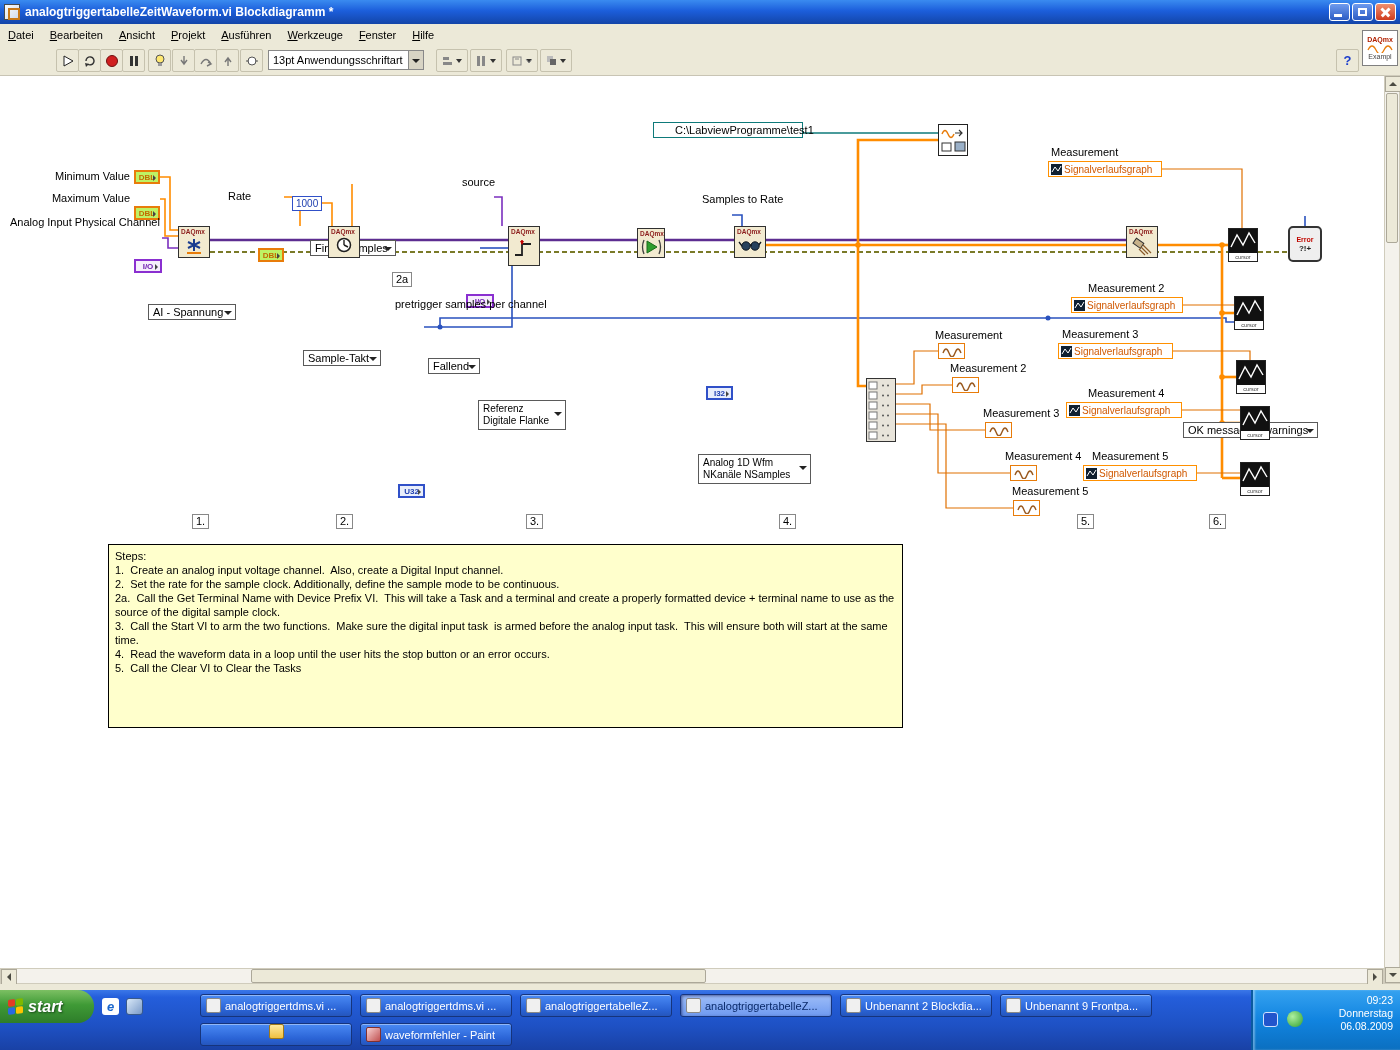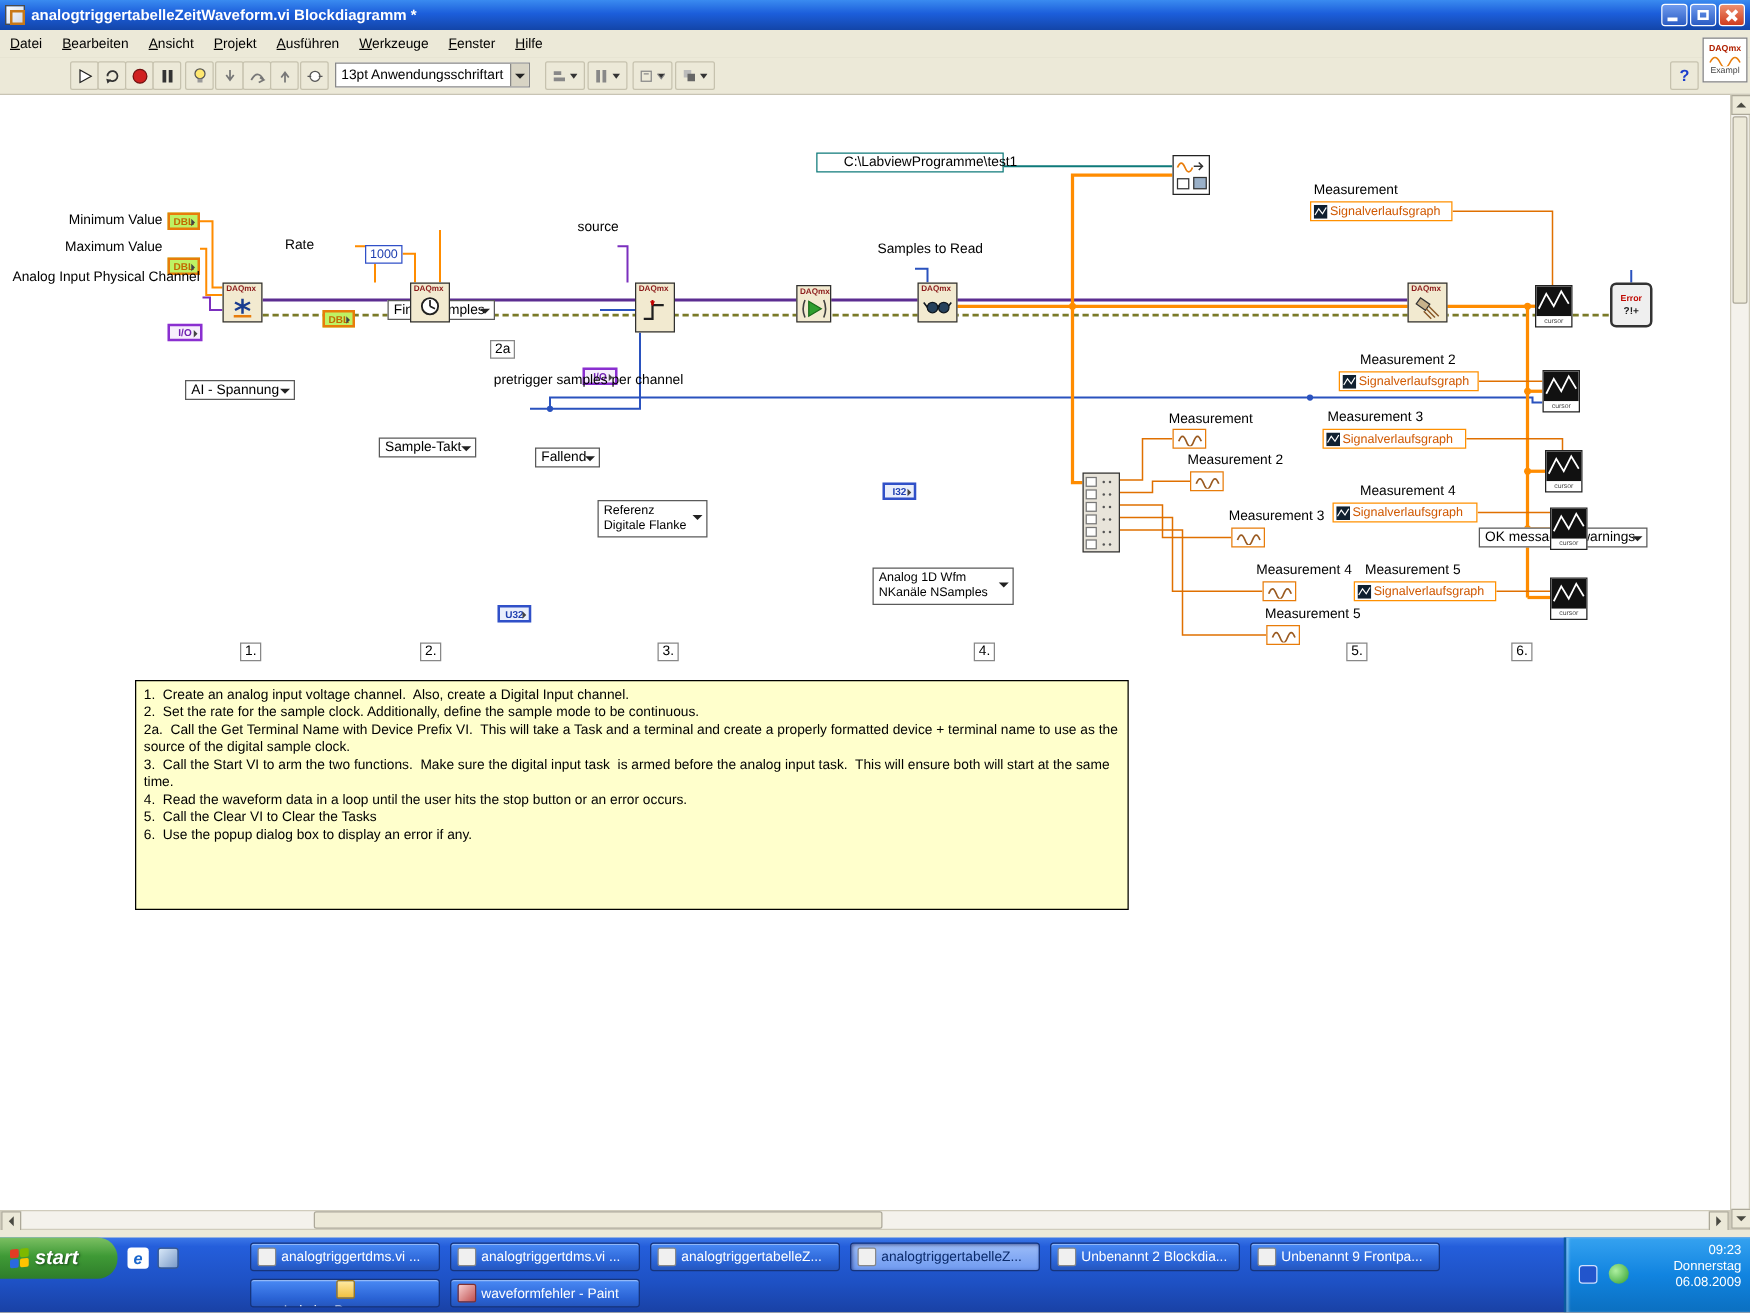--- a/index.html
+++ b/index.html
@@ -237,21 +237,21 @@
     </div>
 
   <div class="abs dnode" style="left:637px;top:228px;width:28px;height:30px;">
     <div class="hdr">DAQmx</div>
     <svg width="26" height="20">
       <path d="M6,3 q-3,7 0,14 M21,3 q3,7 0,14" stroke="#404040" fill="none" stroke-width="1.3"></path>
       <polygon points="9,4 9,16 19,10" fill="#2e9e2e" stroke="#1a6a1a"></polygon>
     </svg>
   </div>
 
-  <div class="abs lbl" style="left:702px;top:193px;">Samples to Read</div>
+  <div class="abs lbl" style="left:702px;top:193px;">Samples to Rate</div>
   <div class="abs term blue" style="left:706px;top:208px;width:27px;height:14px;">
       <span>I32</span>
     </div>
   <div class="abs dnode" style="left:734px;top:226px;width:32px;height:32px;">
     <div class="hdr">DAQmx</div>
     <svg width="30" height="22">
       <path d="M7,11 l-3,-4 M23,11 l3,-4" stroke="#101820" stroke-width="1.3" fill="none"></path>
       <circle cx="11" cy="11" r="4.2" fill="#26415c" stroke="#101820"></circle>
       <circle cx="20" cy="11" r="4.2" fill="#26415c" stroke="#101820"></circle>
       <path d="M15,10 h2" stroke="#101820" stroke-width="1.5"></path>
@@ -424,27 +424,27 @@
   </div>
 
   <div class="abs nflag" style="left:192px;top:514px;"><span>1.</span></div>
   <div class="abs nflag" style="left:336px;top:514px;"><span>2.</span></div>
   <div class="abs nflag" style="left:526px;top:514px;"><span>3.</span></div>
   <div class="abs nflag" style="left:779px;top:514px;"><span>4.</span></div>
   <div class="abs nflag" style="left:1077px;top:514px;"><span>5.</span></div>
   <div class="abs nflag" style="left:1209px;top:514px;"><span>6.</span></div>
 
   <div class="abs stepsbox" style="left:108px;top:544px;width:795px;height:184px;">
+    <div class="stepline">Steps:</div>
     <div class="stepline">1.  Create an analog input voltage channel.  Also, create a Digital Input channel.</div>
     <div class="stepline">2.  Set the rate for the sample clock. Additionally, define the sample mode to be continuous.</div>
     <div class="stepline">2a.  Call the Get Terminal Name with Device Prefix VI.  This will take a Task and a terminal and create a properly formatted device + terminal name to use as the source of the digital sample clock.</div>
     <div class="stepline">3.  Call the Start VI to arm the two functions.  Make sure the digital input task  is armed before the analog input task.  This will ensure both will start at the same time.</div>
     <div class="stepline">4.  Read the waveform data in a loop until the user hits the stop button or an error occurs.</div>
     <div class="stepline">5.  Call the Clear VI to Clear the Tasks</div>
-    <div class="stepline">6.  Use the popup dialog box to display an error if any.</div>
   </div>
 
   <div class="abs menubar">
     <span class="mitem">Datei</span>
     <span class="mitem">Bearbeiten</span>
     <span class="mitem">Ansicht</span>
     <span class="mitem">Projekt</span>
     <span class="mitem">Ausführen</span>
     <span class="mitem">Werkzeuge</span>
     <span class="mitem">Fenster</span>

